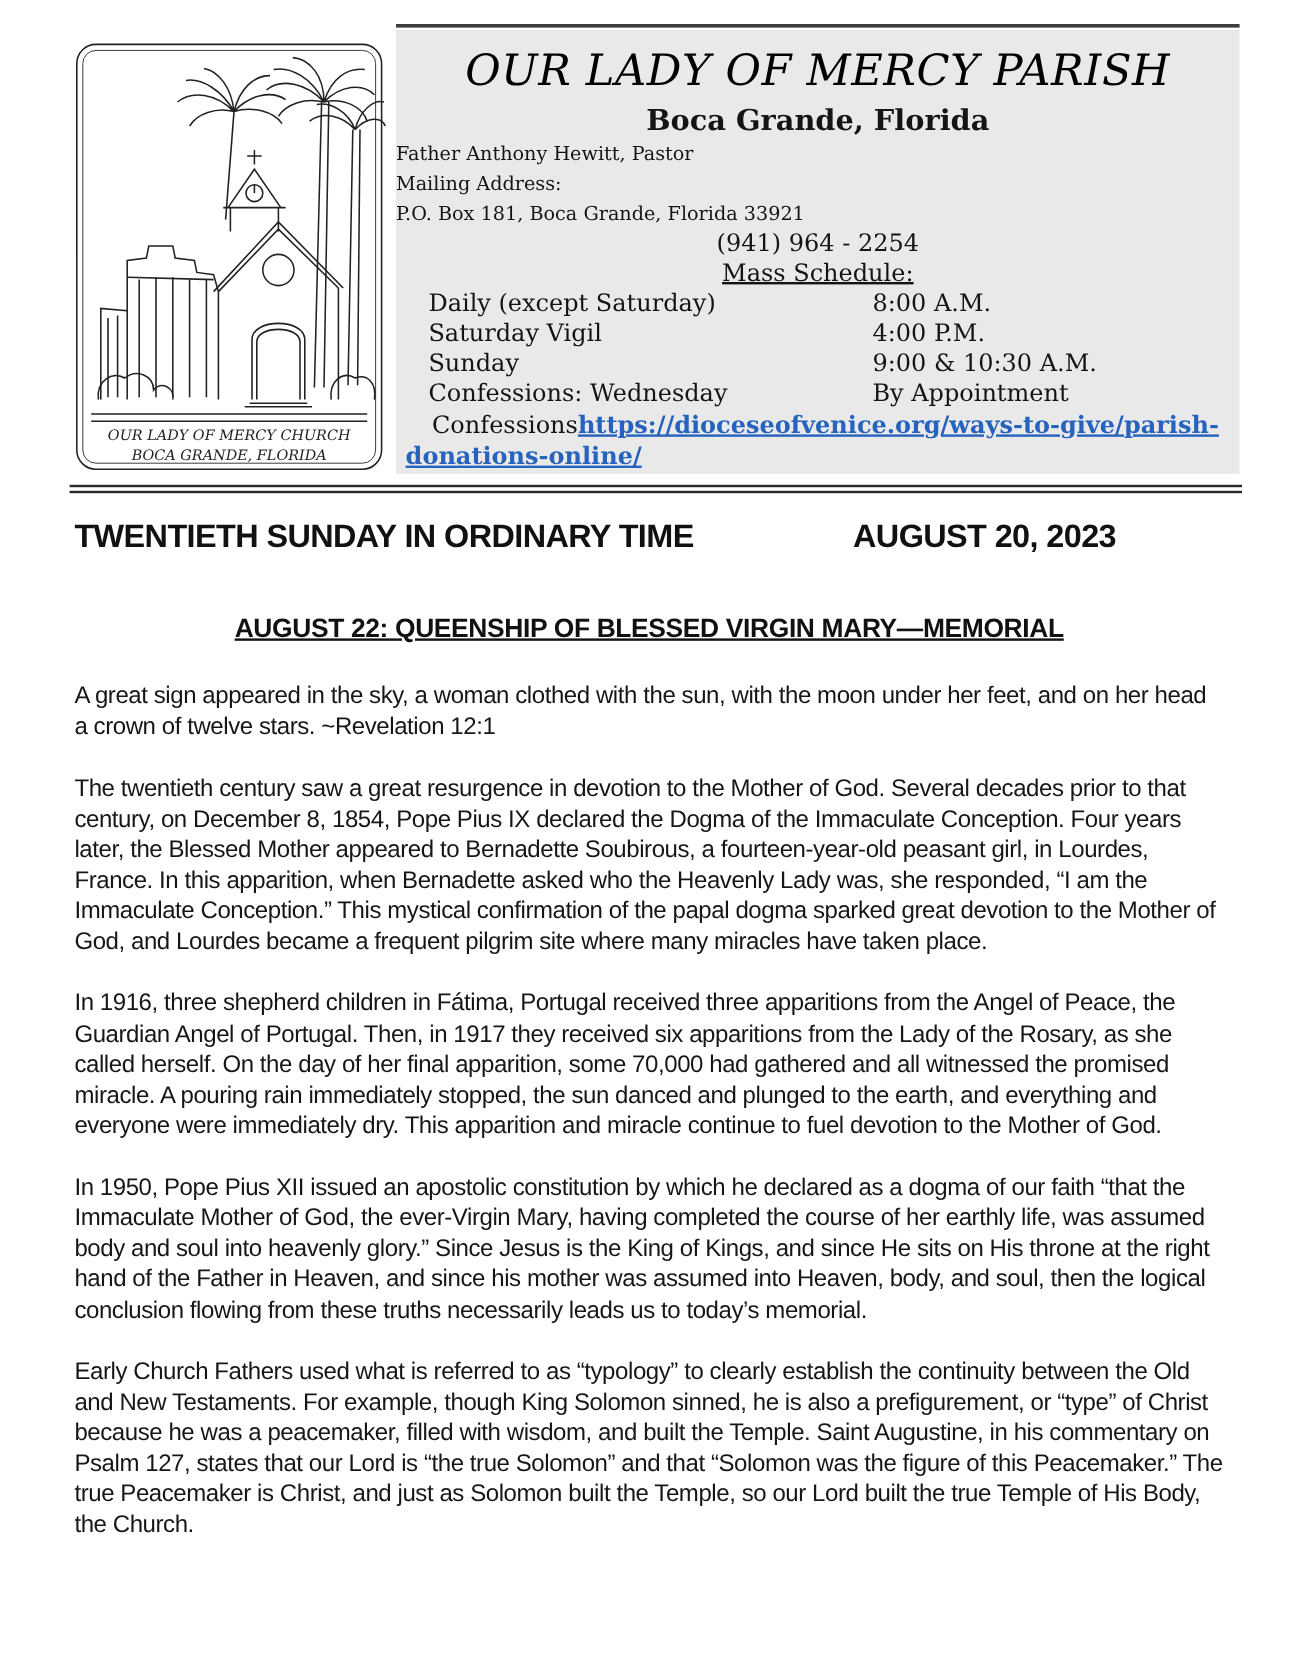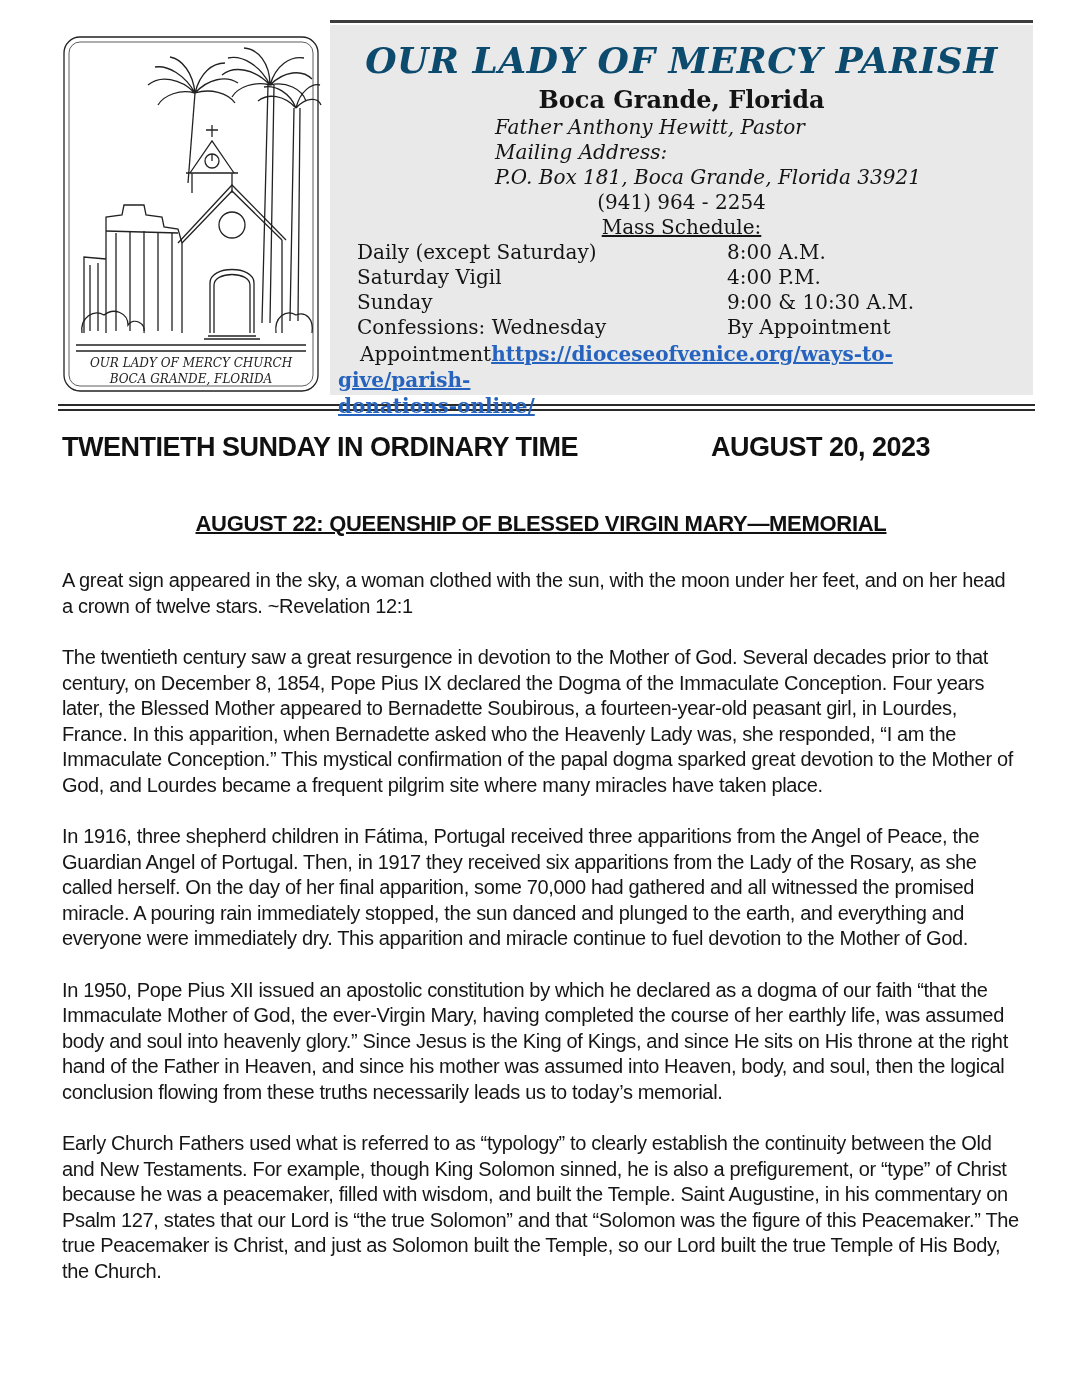--- a/index.html
+++ b/index.html
@@ -8,25 +8,25 @@
     font-family:"Liberation Sans",sans-serif;color:#161616;
     position:relative;overflow:hidden;
   }
   .header{position:relative;height:401px;}
   .top-line{position:absolute;left:330px;top:20px;width:703px;height:3px;background:#3d3d3d;}
   .graybox{
     position:absolute;left:330px;top:25px;width:703px;height:370px;
     background:#e9e9e9;font-family:"DejaVu Serif",serif;color:#141414;
   }
   .parish-title{
-    margin-top:13px;text-align:center;font-style:italic;font-weight:bold;
-    font-size:36px;line-height:44px;color:#0c4a6e;letter-spacing:.5px;white-space:nowrap;
+    margin-top:13px;text-align:center;font-style:italic;font-weight:normal;
+    font-size:36px;line-height:44px;color:#000000;letter-spacing:.5px;white-space:nowrap;
   }
   .city{text-align:center;font-weight:bold;font-size:24px;line-height:30px;margin-top:3px;}
-  .info{font-size:20px;line-height:25px;padding-left:165px;font-style:italic;}
+  .info{font-size:16px;line-height:25px;}
   .center-line{text-align:center;font-size:20px;line-height:25px;}
   .mass-heading{text-align:center;font-size:20px;line-height:25px;}
   .mass-heading span{text-decoration:underline;}
   .sched-row{display:flex;font-size:20px;line-height:25px;padding-left:27px;}
   .sched-label{width:370px;flex:0 0 370px;}
   .giving{font-size:20px;line-height:26px;padding:0 8px;text-indent:22px;margin-top:1px;}
   .giving a{color:#2563be;font-weight:bold;text-decoration:underline;cursor:pointer;}
   .img-frame{position:absolute;left:60px;top:33px;width:262px;height:362px;}
   .img-frame svg{display:block;}
   .double-rule{
@@ -129,21 +129,21 @@
     <div class="sched-row">
       <span class="sched-label">Sunday</span>
       <span class="sched-value">9:00 &amp; 10:30 A.M.</span>
     </div>
     <div class="sched-row">
       <span class="sched-label">Confessions: Wednesday</span>
       <span class="sched-value">By Appointment</span>
     </div>
 
     <div class="giving">
-      <span>Appointment</span><a>https://dioceseofvenice.org/ways-to-give/parish-</a><br>
+      <span>Confessions</span><a>https://dioceseofvenice.org/ways-to-give/parish-</a><br>
       <a>donations-online/</a>
     </div>
   </div>
 </div>
 
 <div class="double-rule"></div>
 
 <div class="masthead">
   <div class="title">TWENTIETH SUNDAY IN ORDINARY TIME</div>
   <div class="date">AUGUST 20, 2023</div>

